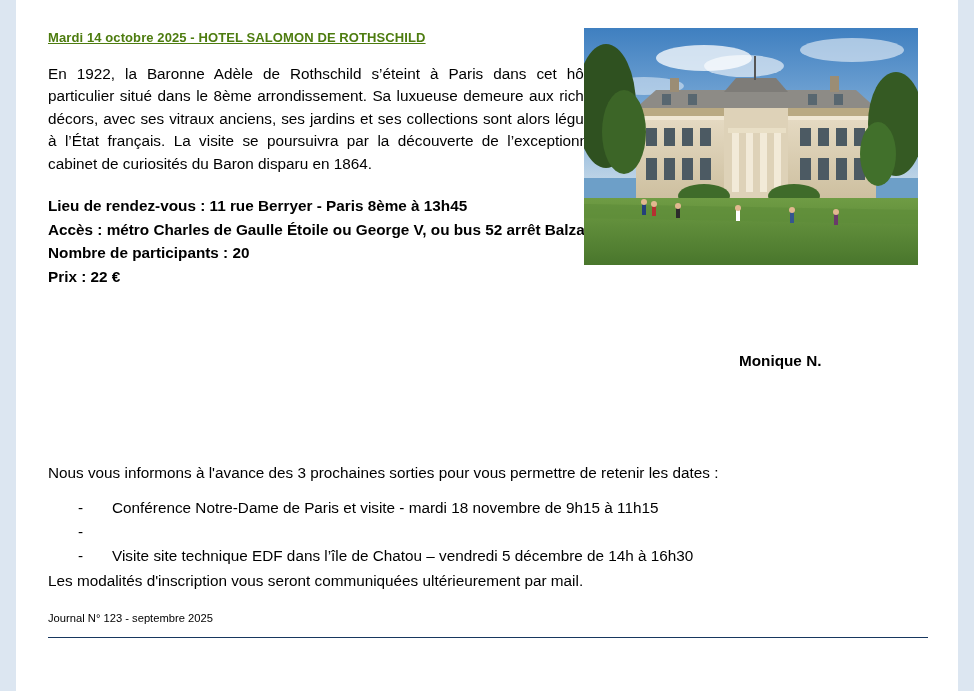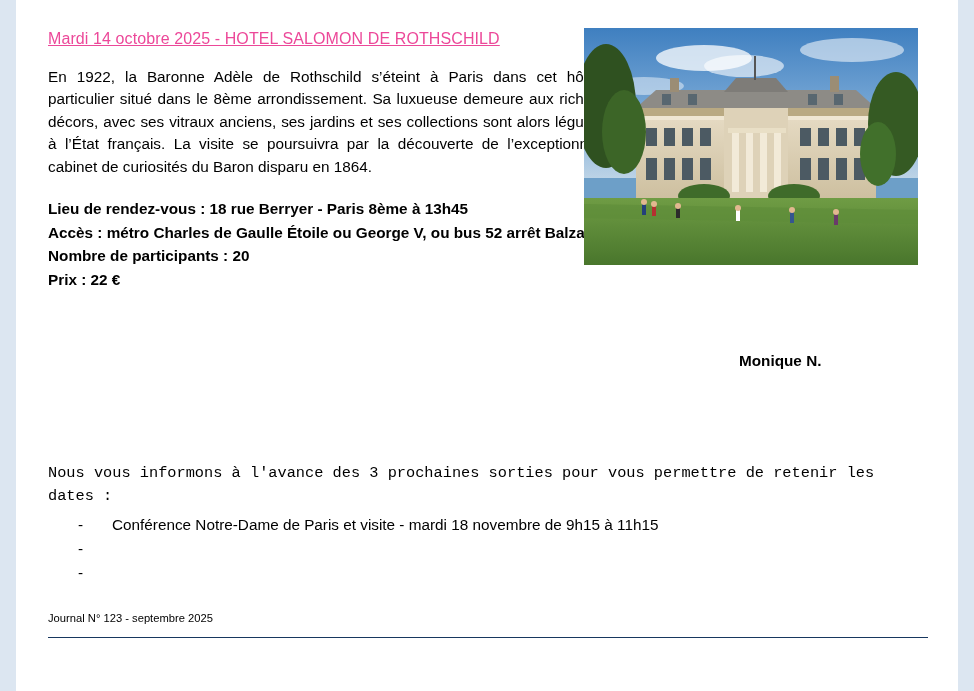--- a/index.html
+++ b/index.html
@@ -21,23 +21,23 @@
     height: 691px;
     background: #ffffff;
   }
   .content {
     position: absolute;
     left: 32px;
     top: 30px;
     width: 880px;
   }
   .title {
-    color: #ec4899;
-    font-weight: normal;
-    font-size: 16px;
+    color: #4d7c0f;
+    font-weight: bold;
+    font-size: 13px;
     text-decoration: underline;
     margin-bottom: 18px;
     letter-spacing: 0.1px;
   }
   .body-col {
     width: 552px;
   }
   .para {
     font-size: 15.3px;
     line-height: 1.47;
@@ -77,21 +77,21 @@
   }
   .lower {
     position: absolute;
     left: 32px;
     top: 462px;
     width: 880px;
     font-size: 15.3px;
     line-height: 1.5;
     color: #000;
   }
-  .lower .intro { margin-bottom: 6px; font-family: Liberation Mono, monospace; }
+  .lower .intro { margin-bottom: 12px; }
   .bullets {
     margin: 0;
     padding: 0;
     list-style: none;
   }
   .bullets li {
     display: flex;
     margin-left: 30px;
     margin-bottom: 1px;
   }
@@ -121,21 +121,21 @@
 <div class="page">
 
   <div class="content">
 
     <div class="title">Mardi 14 octobre 2025 - HOTEL SALOMON DE ROTHSCHILD</div>
 
     <div class="body-col">
       <p class="para">En 1922, la Baronne Adèle de Rothschild s’éteint à Paris dans cet hôtel particulier situé dans le 8ème arrondissement. Sa luxueuse demeure aux riches décors, avec ses vitraux anciens, ses jardins et ses collections sont alors légués à l’État français. La visite se poursuivra par la découverte de l’exceptionnel cabinet de curiosités du Baron disparu en 1864.</p>
 
       <div class="details">
-        <div>Lieu de rendez-vous : 18 rue Berryer - Paris 8ème à 13h45</div>
+        <div>Lieu de rendez-vous : 11 rue Berryer - Paris 8ème à 13h45</div>
         <div>Accès : métro Charles de Gaulle Étoile ou George V, ou bus 52 arrêt Balzac</div>
         <div>Nombre de participants : 20</div>
         <div>Prix : 22 €</div>
       </div>
     </div>
   </div>
 
   <div class="photo">
     <svg width="334" height="237" viewBox="0 0 334 237" xmlns="http://www.w3.org/2000/svg">
       <defs>
@@ -244,20 +244,22 @@
     <ul class="bullets">
       <li>
         <span class="dash">-</span>
         <span>Conférence Notre-Dame de Paris et visite - mardi 18 novembre de 9h15 à 11h15</span>
       </li>
       <li>
         <span class="dash">-</span>
       </li>
       <li>
         <span class="dash">-</span>
+        <span>Visite site technique EDF dans l’île de Chatou – vendredi 5 décembre de 14h à 16h30</span>
       </li>
     </ul>
+    <div class="closing">Les modalités d'inscription vous seront communiquées ultérieurement par mail.</div>
   </div>
 
   <div class="footer-rule"></div>
   <div class="footer-text">Journal N° 123 - septembre 2025</div>
 
 </div>
 
 </body></html>

